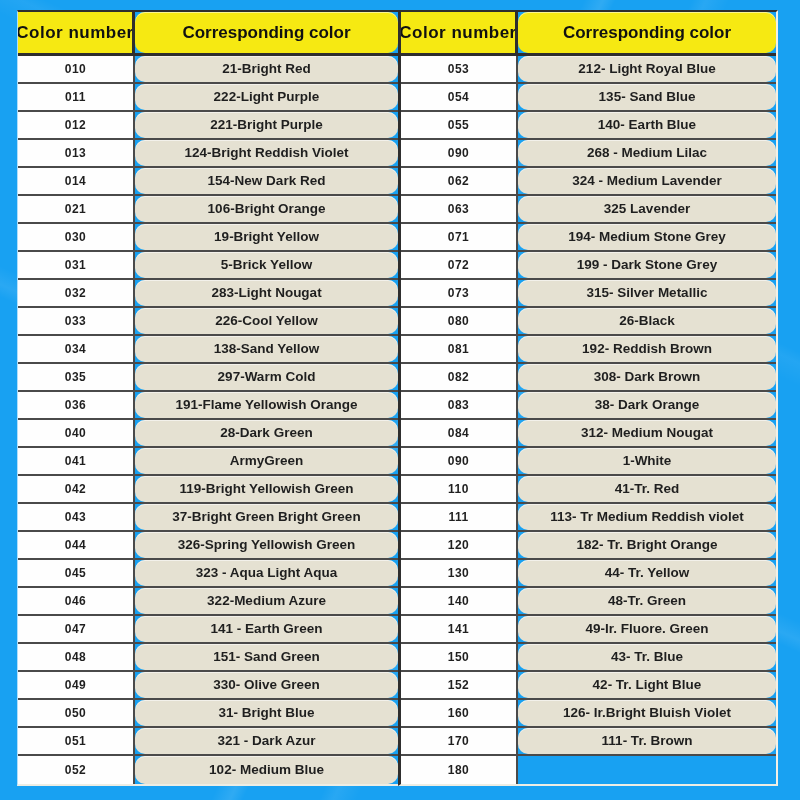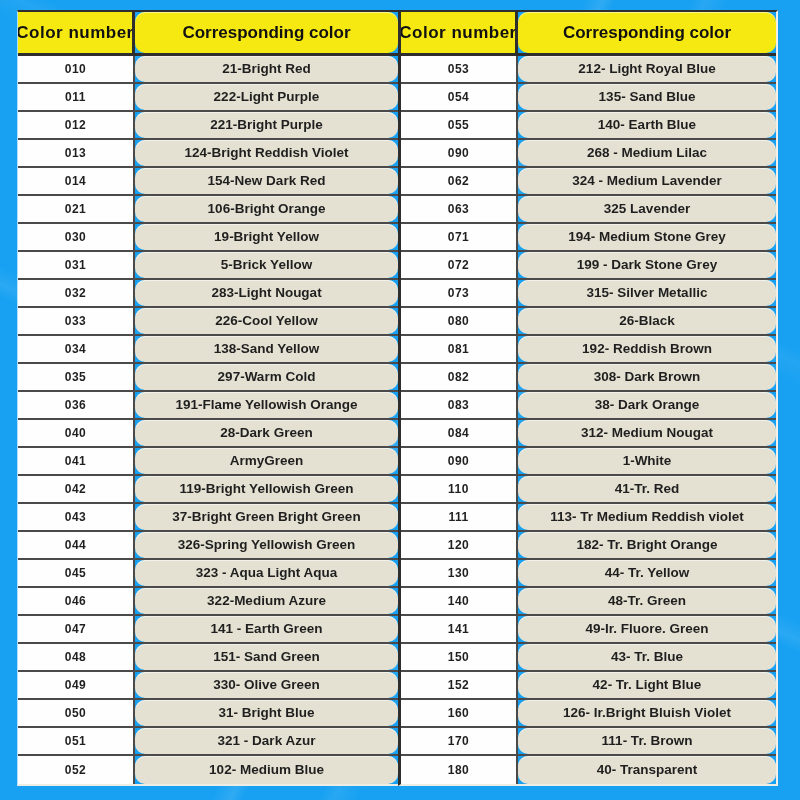--- a/index.html
+++ b/index.html
@@ -237,18 +237,17 @@
             <div class="cell num">152</div>
             <div class="cell colorname">42- Tr. Light Blue</div>
           </div><div class="row">
             <div class="cell num">160</div>
             <div class="cell colorname">126- Ir.Bright Bluish Violet</div>
           </div><div class="row">
             <div class="cell num">170</div>
             <div class="cell colorname">111- Tr. Brown</div>
           </div><div class="row">
             <div class="cell num">180</div>
-            <div class="cell colorname">40- Transparent</div>
           </div></div>
     </section>
 
   </div>
 </div>
 
 </body></html>

